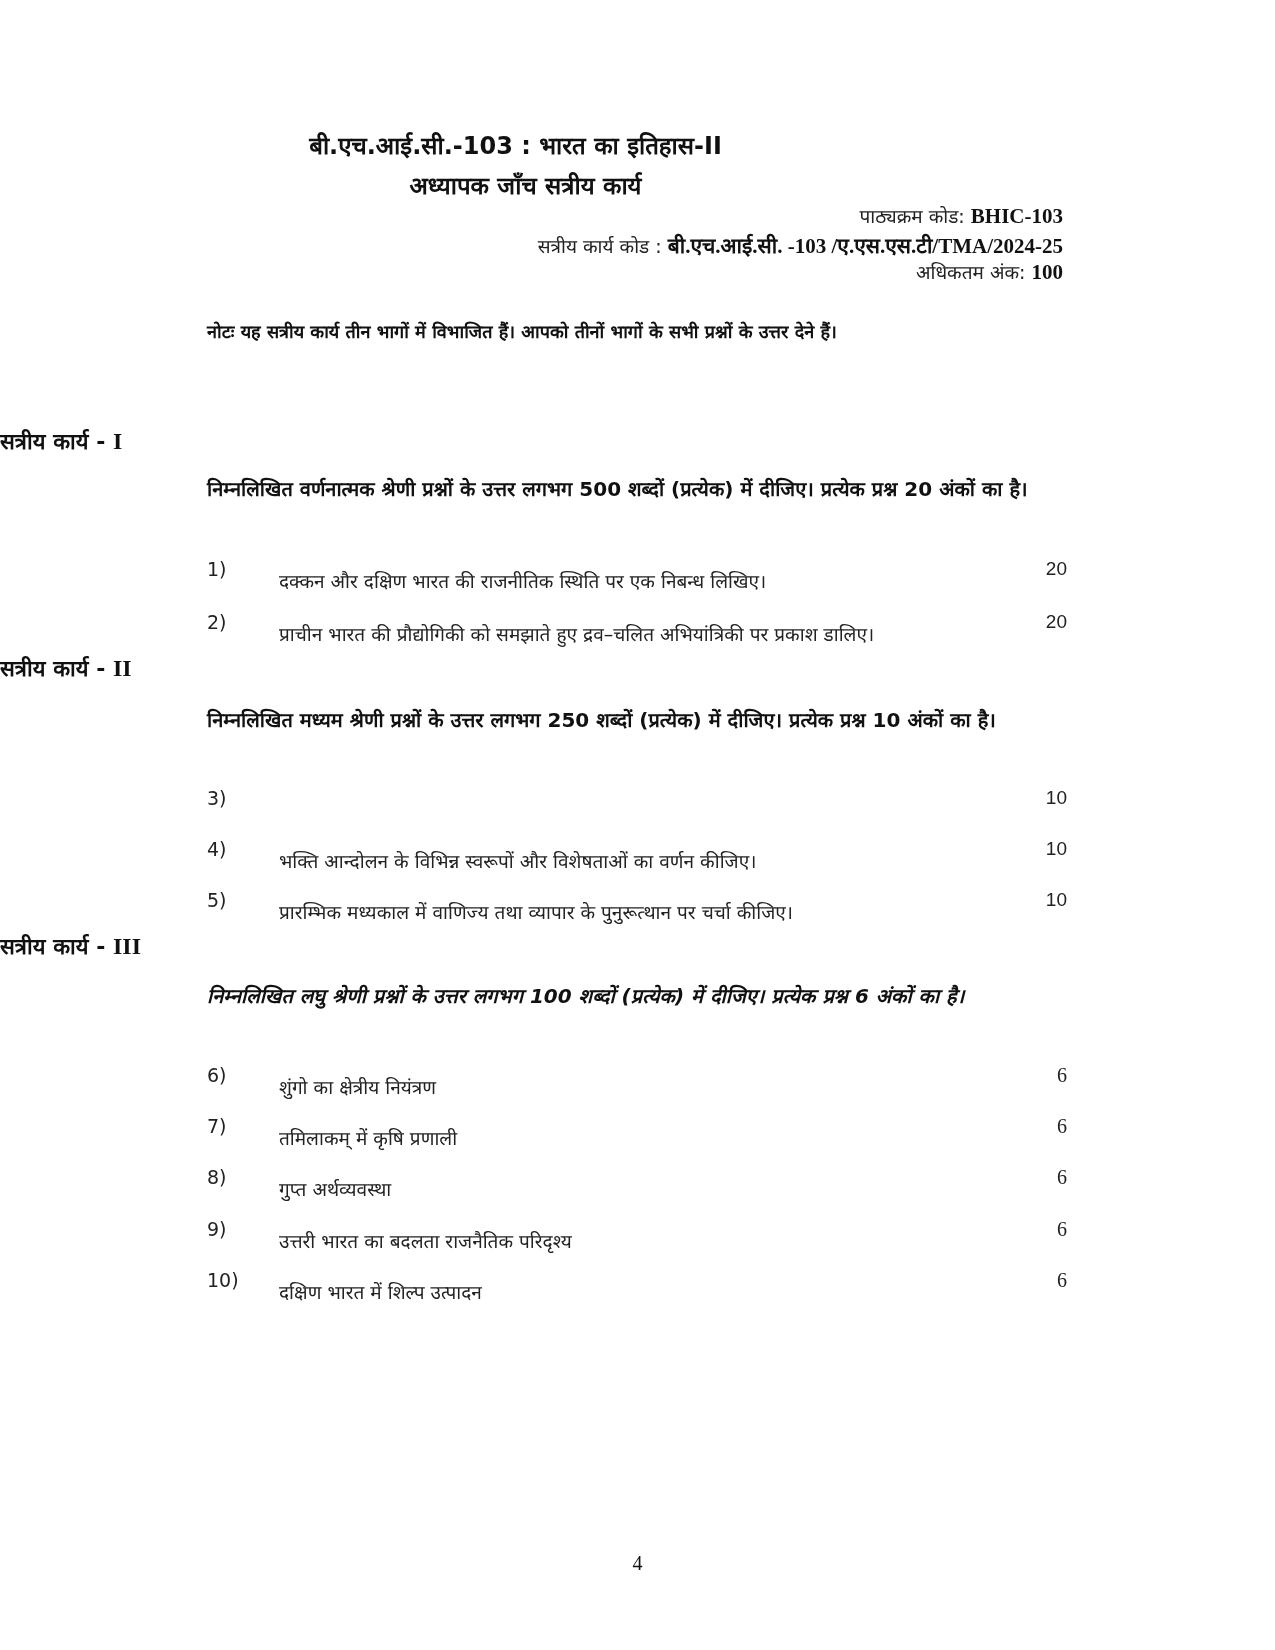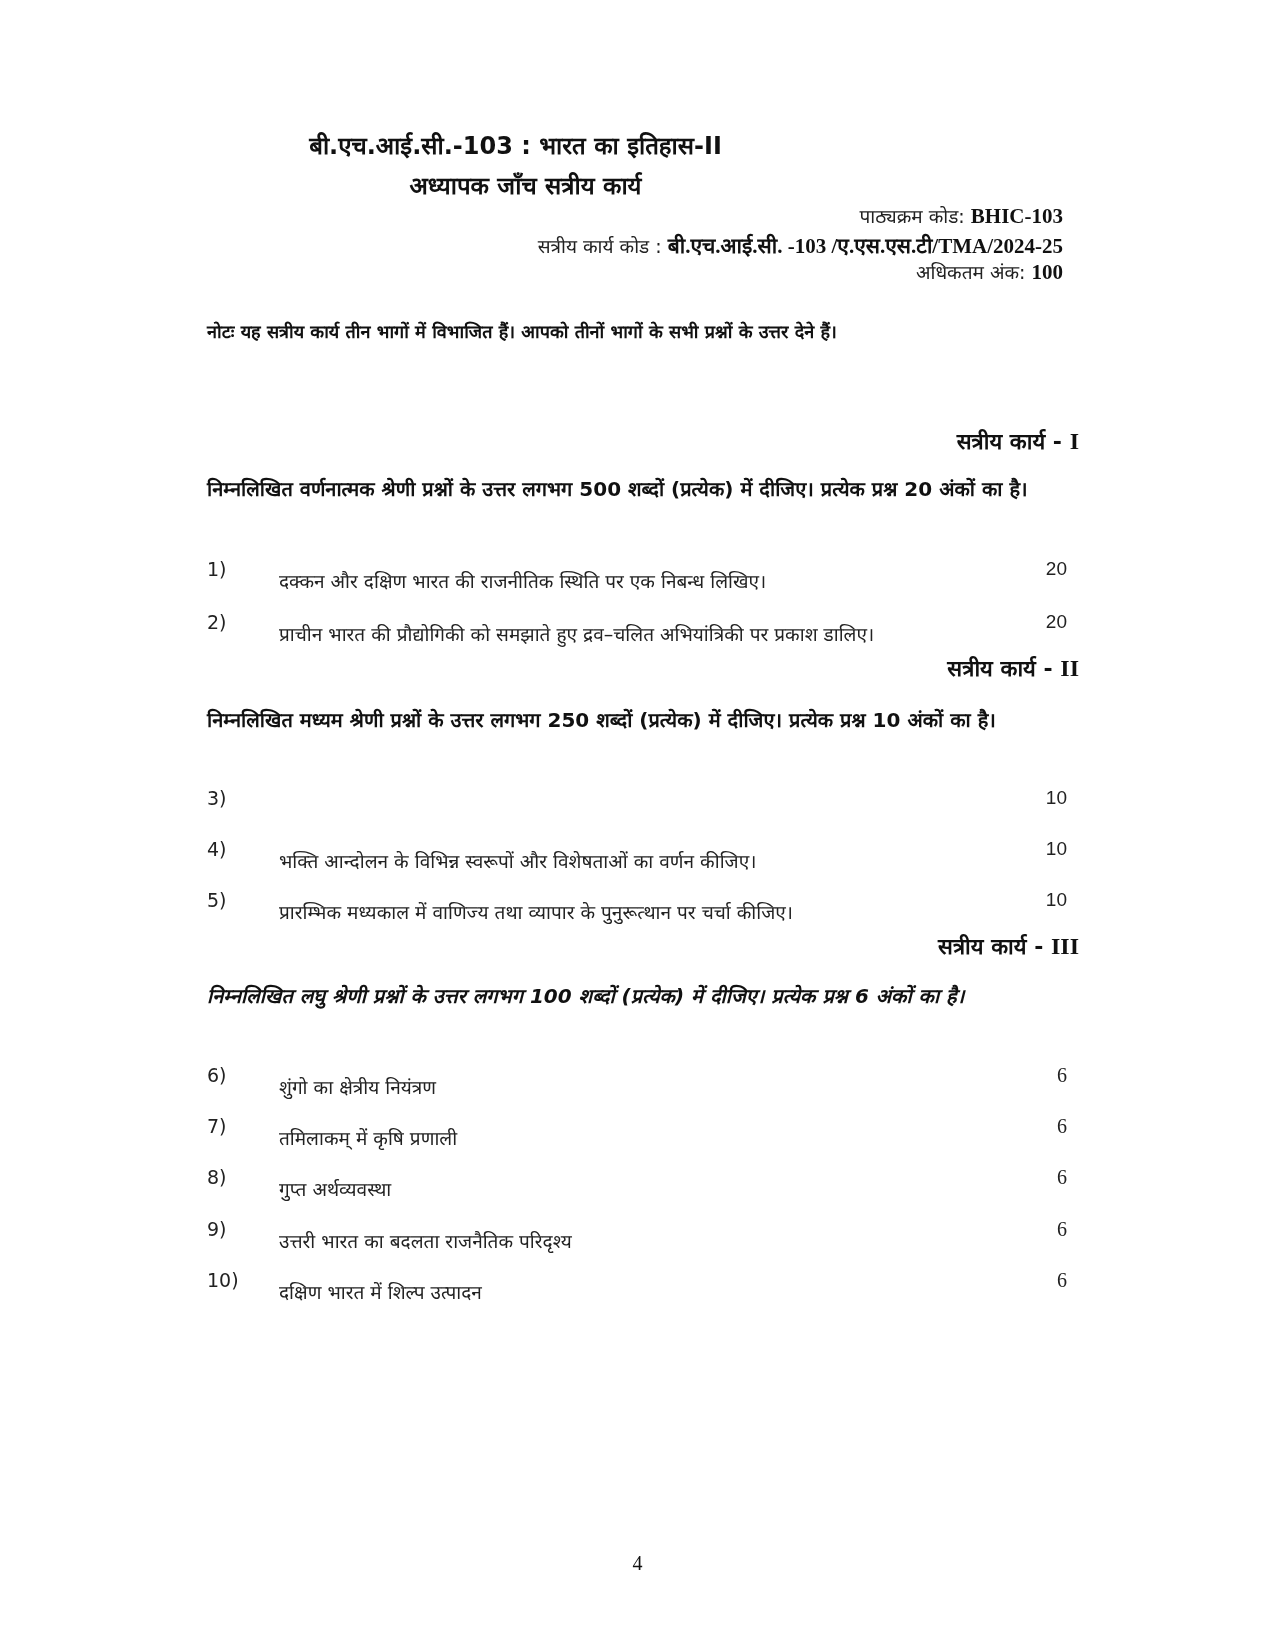--- a/index.html
+++ b/index.html
@@ -3,21 +3,21 @@
 <meta charset="utf-8">
 <style>
   html, body { margin: 0; padding: 0; background: #ffffff; }
   body { width: 1275px; height: 1650px; position: relative; overflow: hidden;
          font-family: "DejaVu Sans", sans-serif; color: #111; }
   .abs { position: absolute; }
   .title { left: 0; width: 1031px; text-align: center; font-size: 24px; font-weight: bold; }
   .meta { right: 212px; text-align: right; font-size: 19px; font-weight: normal; color: #222; }
   .meta b { font-family: "Liberation Serif", serif; font-weight: bold; font-size: 21px; color: #111; }
   .note { left: 207px; width: 860px; font-size: 18px; font-weight: bold; line-height: 32px; text-align: justify; text-align-last: left; }
-  .section-title { left: 0; width: 1079px; text-align: right; font-size: 22px; font-weight: bold; }
+  .section-title { left: 0; width: 1079px; text-align: left; font-size: 22px; font-weight: bold; }
   .section-title .roman { font-family: "Liberation Serif", serif; font-size: 24px; }
   .instr { left: 207px; width: 860px; font-size: 20px; font-weight: bold; line-height: 31px; text-align: justify; text-align-last: left; }
   .q { left: 207px; width: 860px; height: 30px; font-size: 19px; color: #222; }
   .q .num { position: absolute; left: 0; top: 0; }
   .q .text { position: absolute; left: 72px; top: 10px; white-space: nowrap; }
   .q .marks { position: absolute; right: 0; top: 0; font-family: "Liberation Sans", sans-serif; }
   .q .marks.serif { font-family: "Liberation Serif", serif; font-size: 20px; }
   .pageno { left: 0; width: 1275px; text-align: center; font-family: "Liberation Serif", serif; font-size: 20px; }
 </style>
 </head>

